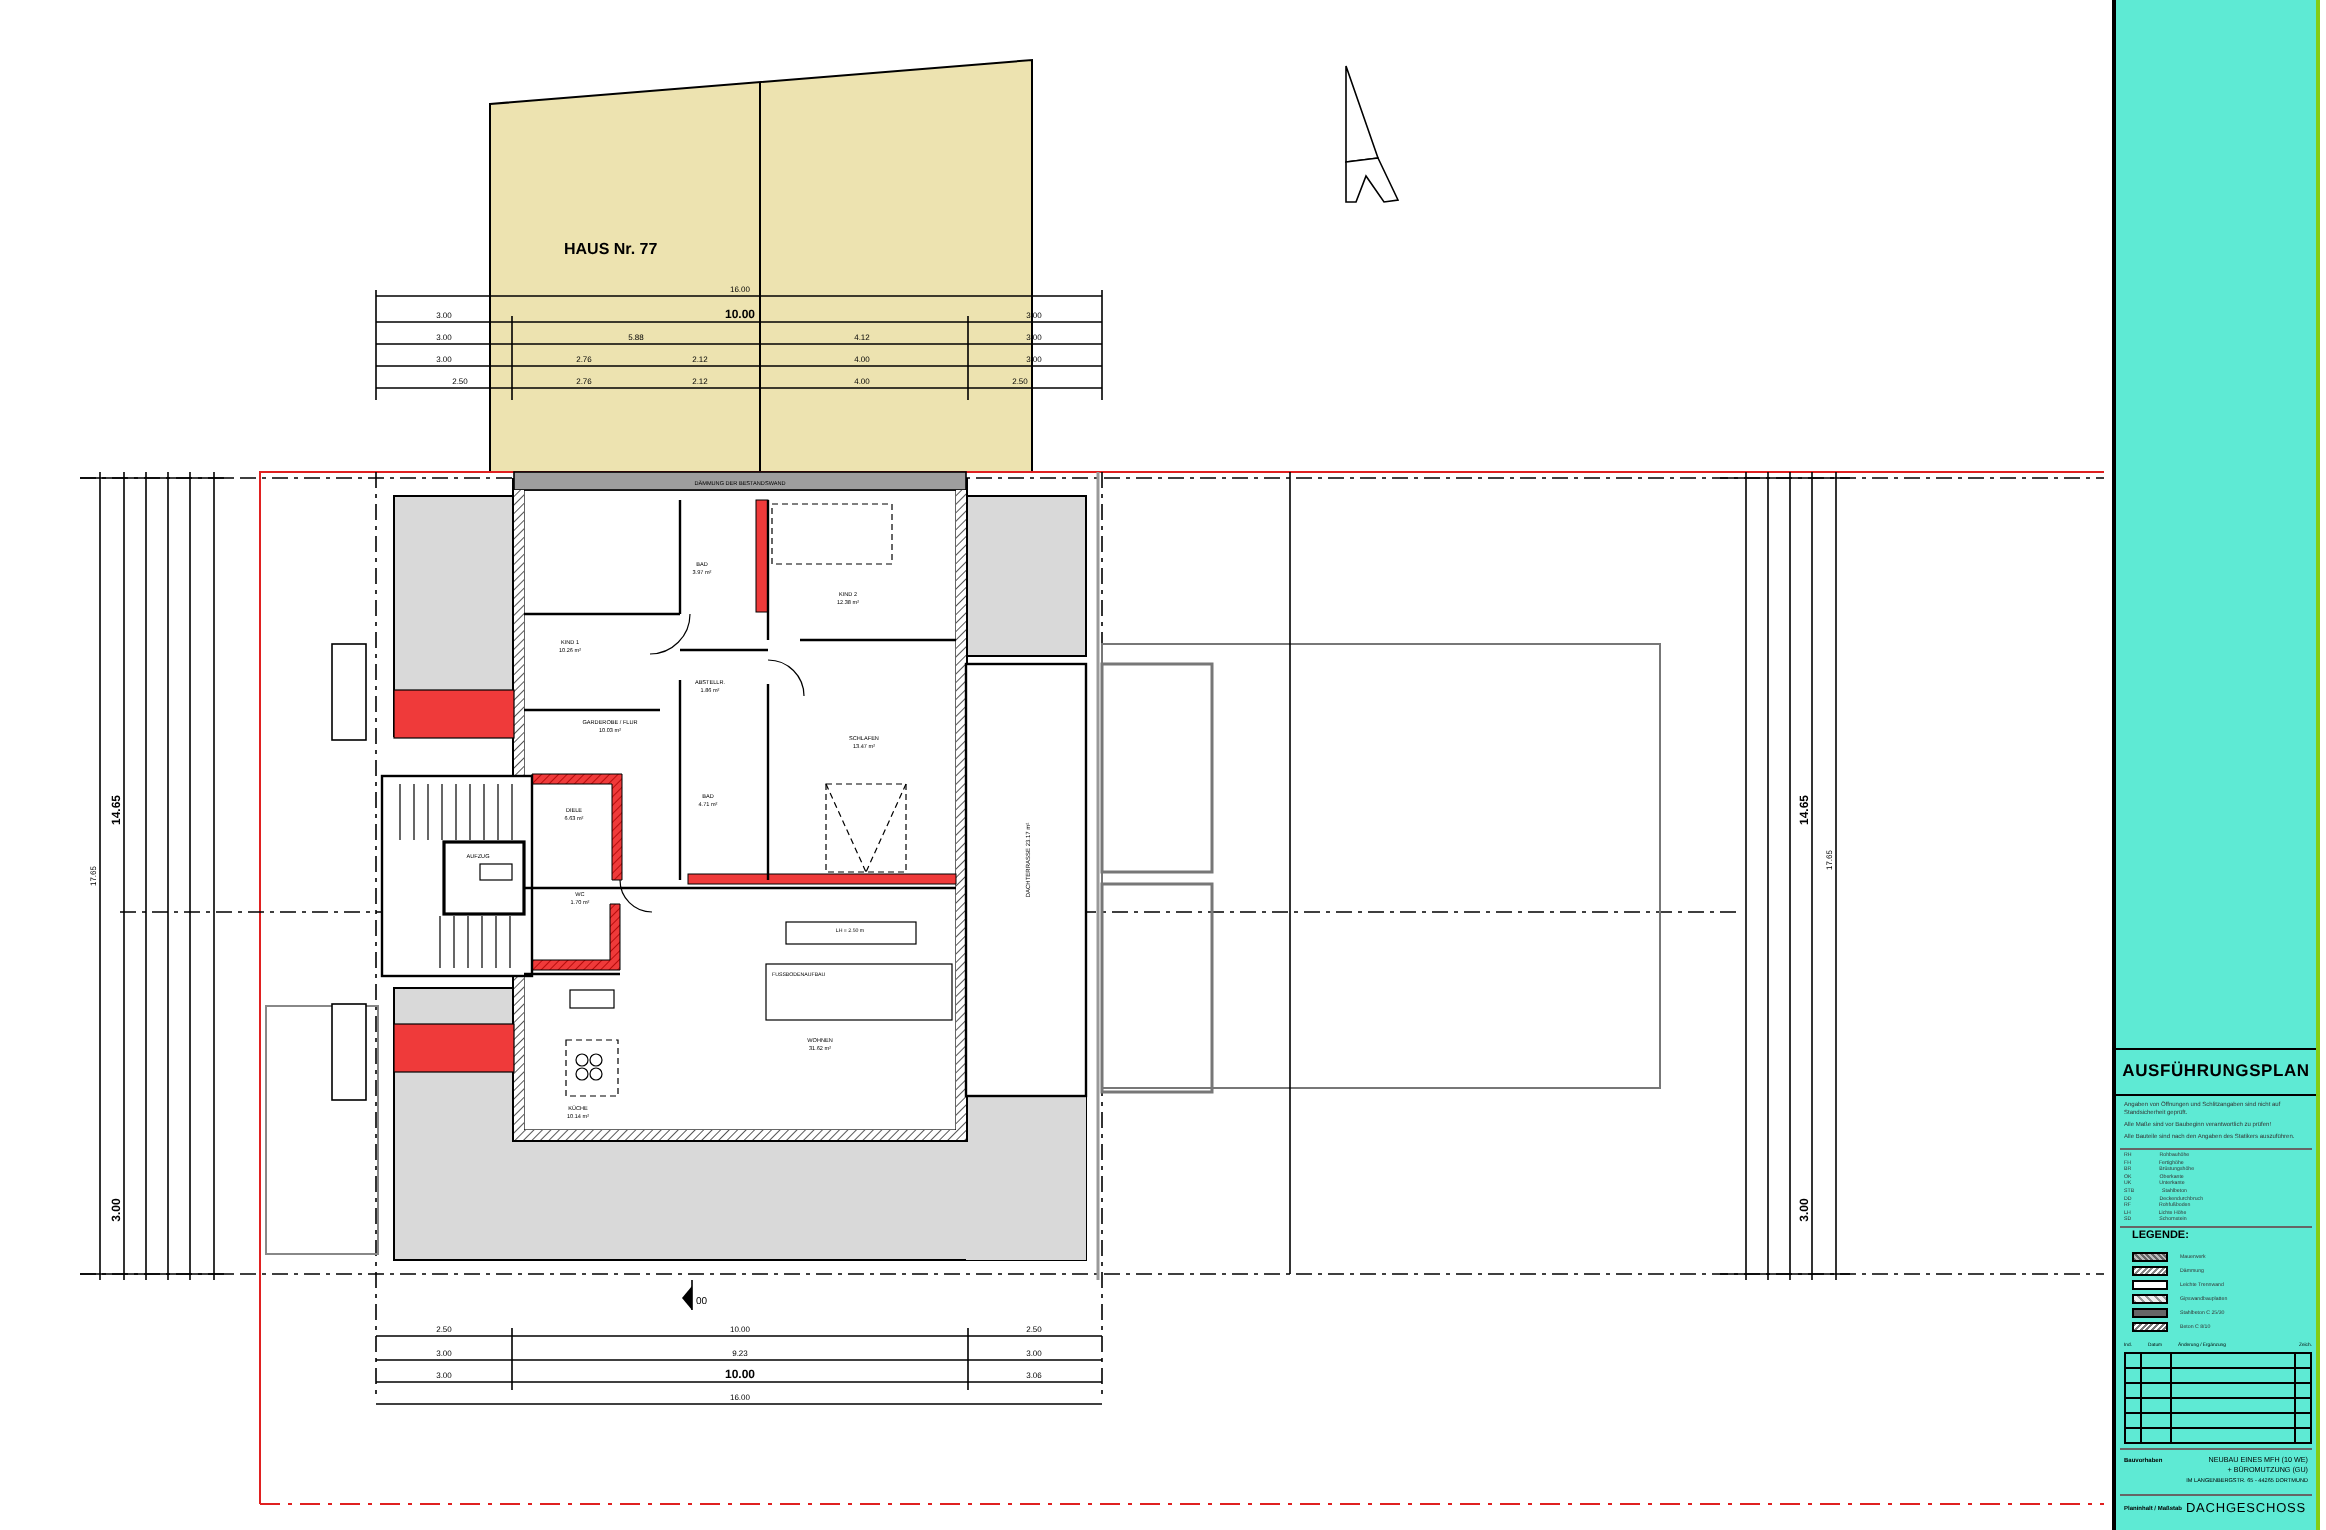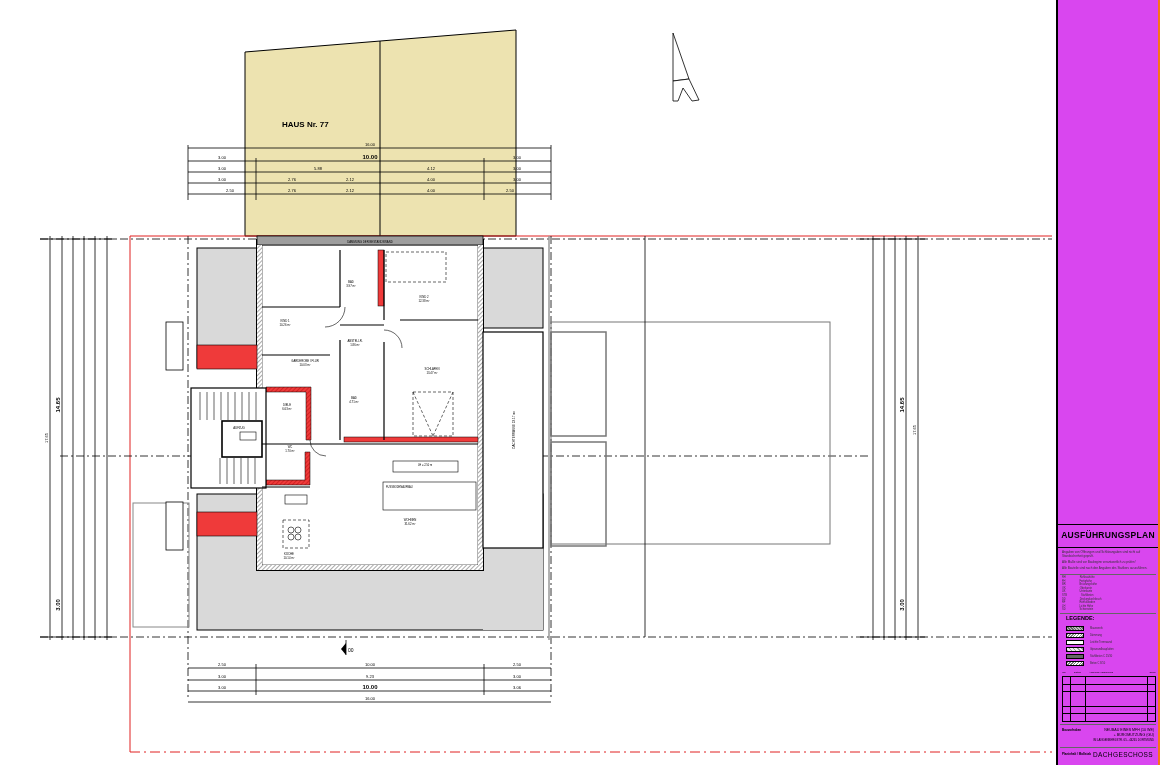--- a/index.html
+++ b/index.html
@@ -1,18 +1,18 @@
 <!DOCTYPE html>
 <html><head>
 <meta charset="utf-8">
 <style>
   html,body{margin:0;padding:0;background:#ffffff;}
   body{width:1163px;height:765px;position:relative;overflow:hidden;font-family:"Liberation Sans",sans-serif;}
   #plan{position:absolute;left:0;top:0;width:1163px;height:765px;}
-  .tb{position:absolute;left:1056px;top:0;width:104px;height:765px;border-left:2px solid #000;border-right:2px solid #f97316;box-sizing:border-box;background:#d946ef;}
+  .tb{position:absolute;left:1056px;top:0;width:104px;height:765px;border-left:2px solid #000;border-right:2px solid #84cc16;box-sizing:border-box;background:#5eead4;}
   .tb-title-box{position:absolute;left:0;top:524px;width:100%;height:22px;border-top:1px solid #000;border-bottom:1px solid #000;}
   .tb-title{position:absolute;left:0;top:5px;width:100%;text-align:center;font-size:8.5px;font-weight:bold;letter-spacing:0.3px;}
   .tb-note{position:absolute;left:4px;width:94px;font-size:3px;line-height:4px;color:#333;}
   .tb-abbr{position:absolute;left:4px;top:576px;width:94px;font-size:2.6px;line-height:3.6px;color:#333;}
   .tb-abbr div{display:flex;gap:14px;}
   .tb-sep{position:absolute;left:2px;width:96px;height:0;border-top:1px solid #666;}
   .leg-title{position:absolute;left:8px;top:615px;font-size:5.5px;font-weight:bold;}
   .leg-row{position:absolute;left:8px;height:6px;display:flex;align-items:center;gap:6px;font-size:2.6px;color:#333;}
   .leg-sw{width:18px;height:5px;border:1px solid #000;box-sizing:border-box;}
   .rev-table{position:absolute;left:4px;top:676px;width:94px;height:46px;border:1px solid #000;box-sizing:border-box;}

